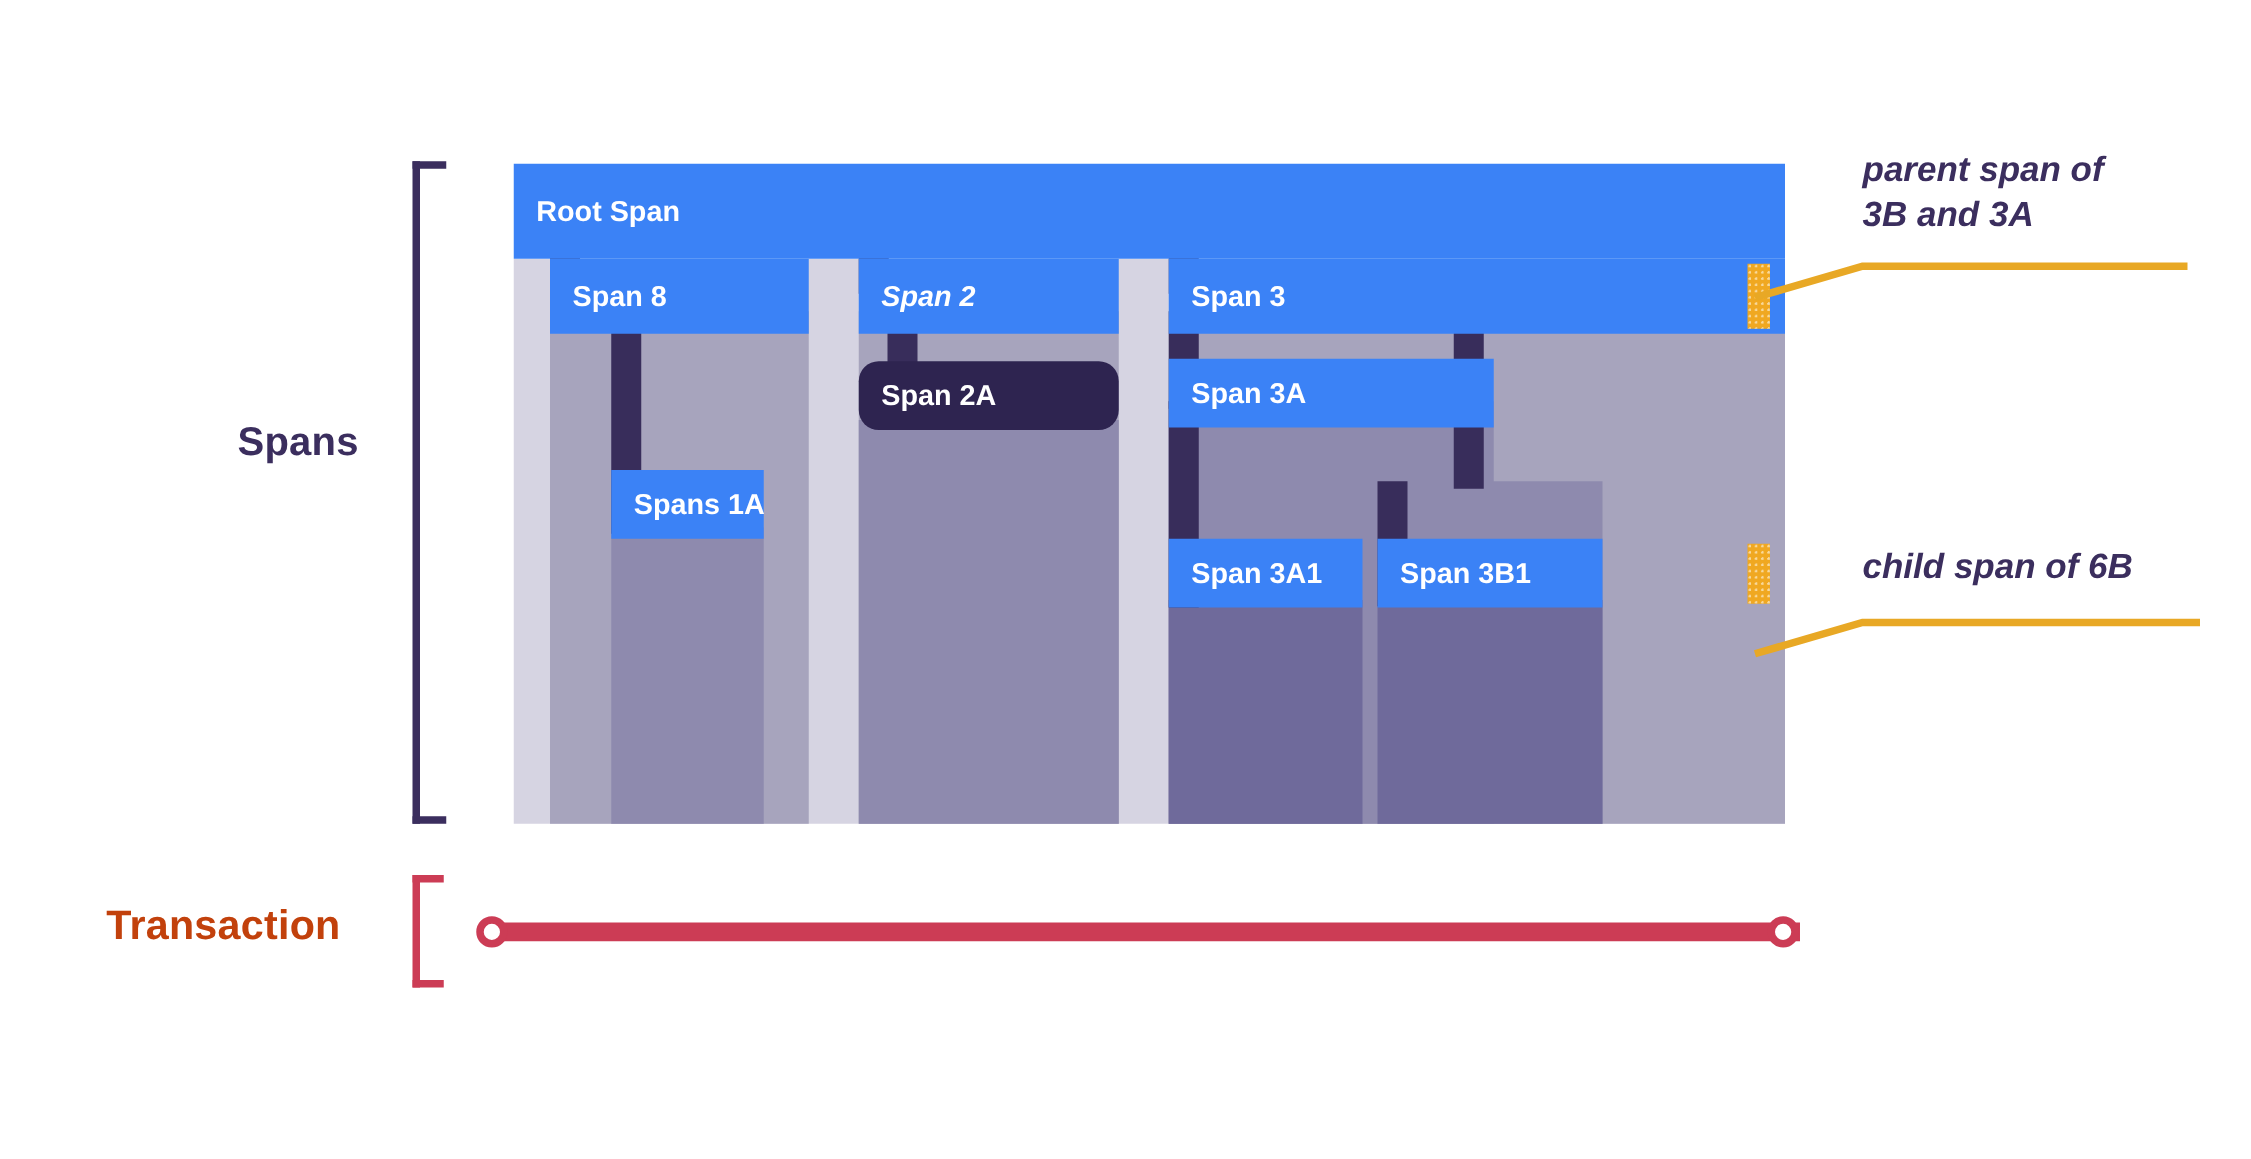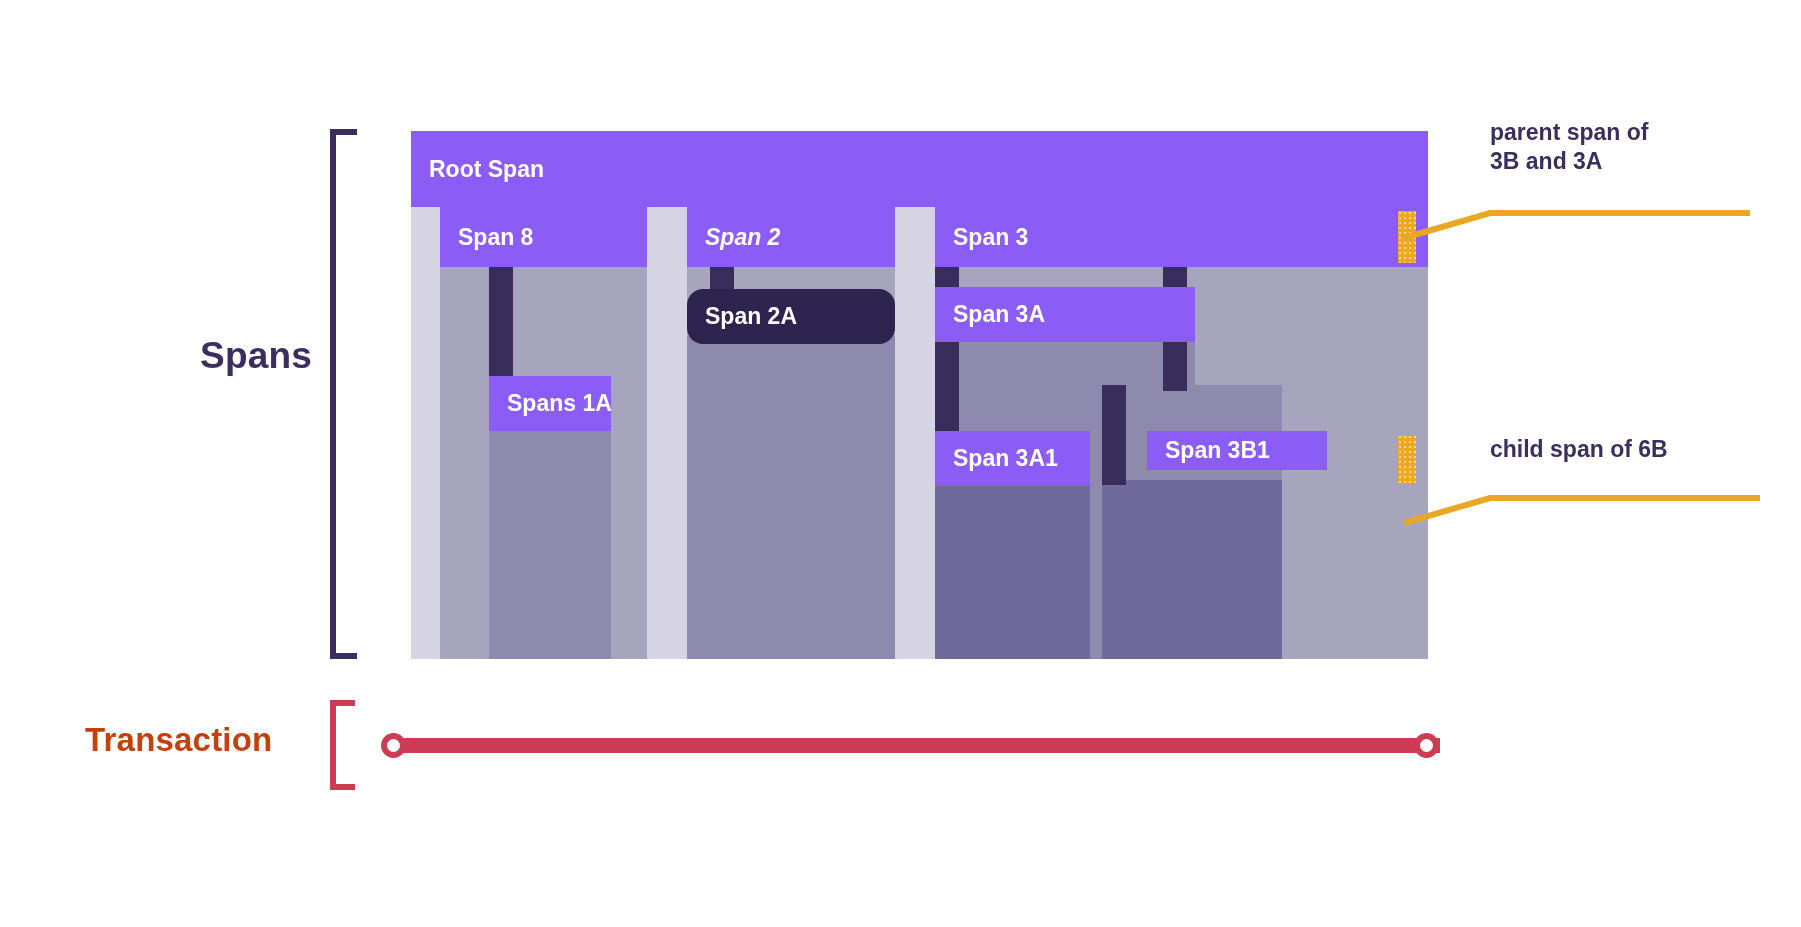--- a/index.html
+++ b/index.html
@@ -12,22 +12,22 @@
   #stage{position:relative;width:1801px;height:927px;}
 
   
   .axis-label{
     position:absolute;
     font-weight:bold;
     letter-spacing:.2px;
     white-space:nowrap;
   }
   #spans-label{
-    left:200px;top:335px;
-    font-size:37px;color:#3b2e5e;
+    left:190px;top:335px;
+    font-size:32px;color:#3b2e5e;
   }
   #transaction-label{
     left:85px;top:721px;
     font-size:33px;color:#ca three;
   }
 
   
   .bracket{position:absolute;box-sizing:border-box;}
   #spans-bracket{
     left:330px;top:129px;width:27px;height:530px;
@@ -52,21 +52,21 @@
   
   .track{position:absolute;}
   .t-l1{background:#d6d4e2;}   
   .t-l2{background:#a7a4bd;}   
   .t-l3{background:#8e8aae;}   
   .t-l4{background:#6f6a9b;}   
 
   
   .bar{
     position:absolute;
-    background:#8b5cf6;
+    background:#3b82f6;
     display:flex;align-items:center;
     color:#ffffff;
     font-size:23px;font-weight:bold;
     padding-left:18px;
     box-sizing:border-box;
     white-space:nowrap;
   }
   .bar.deep{background:#2e2450;}
 
   
@@ -77,23 +77,24 @@
     position:absolute;
     background:#f0a821;
     background-image:
       radial-gradient(circle at 2px 2px, rgba(255,255,255,.55) 1px, transparent 1.2px);
     background-size:5px 5px;
   }
 
   
   .callout-text{
     position:absolute;
-    font-size:23px;font-weight:bold;
+    font-size:28px;font-weight:bold;
     color:#3b2e5e;line-height:1.28;
     white-space:pre-line;
+    font-style:italic;
   }
   .callout-svg{position:absolute;left:0;top:0;width:1801px;height:927px;pointer-events:none;}
 
   
   #txn-line{
     position:absolute;
     left:385px;top:738px;
     width:1055px;height:15px;
     background:#cc3c55;
   }
@@ -165,21 +166,21 @@
 
     <div class="bar" style="left:524px;top:76px;width:493px;height:60px;">
       <span>Span 3</span>
     </div>
     <div class="bar" style="left:524px;top:156px;width:260px;height:55px;">
       <span>Span 3A</span>
     </div>
     <div class="bar" style="left:524px;top:300px;width:155px;height:55px;">
       <span>Span 3A1</span>
     </div>
-    <div class="bar" style="left:691px;top:300px;width:180px;height:39px;margin-left:45px;">
+    <div class="bar" style="left:691px;top:300px;width:180px;height:55px;">
       <span>Span 3B1</span>
     </div>
 
     <div class="marker" style="left:987px;top:80px;width:18px;height:52px;"></div>
     <div class="marker" style="left:987px;top:304px;width:18px;height:48px;"></div>
   </div>
 
   <svg class="callout-svg" viewBox="0 0 1801 927" xmlns="http://www.w3.org/2000/svg">
     <polyline points="1404,238 1490,213 1750,213" fill="none" stroke="#e8a825" stroke-width="6" stroke-linejoin="miter"></polyline>
     <polyline points="1404,523 1490,498 1760,498" fill="none" stroke="#e8a825" stroke-width="6" stroke-linejoin="miter"></polyline>

